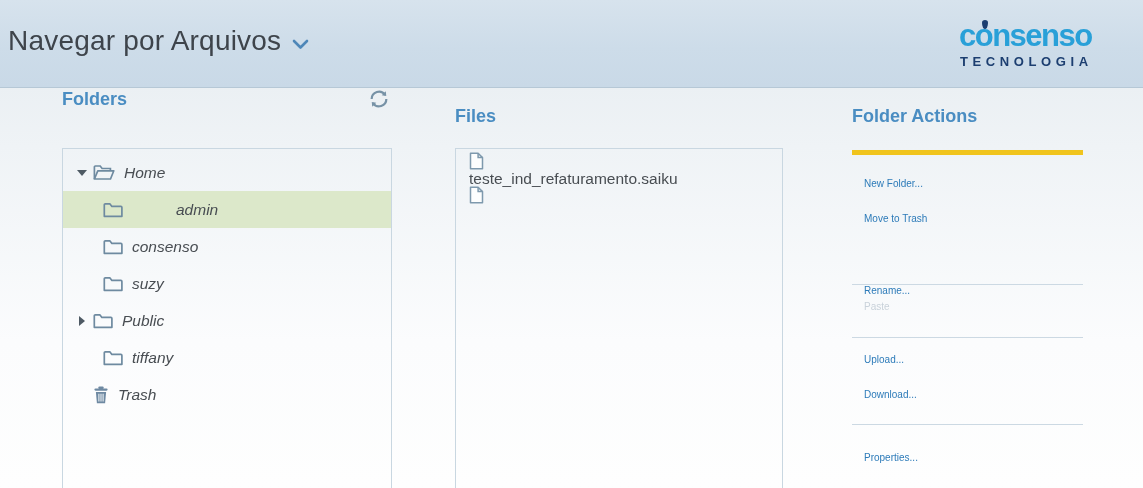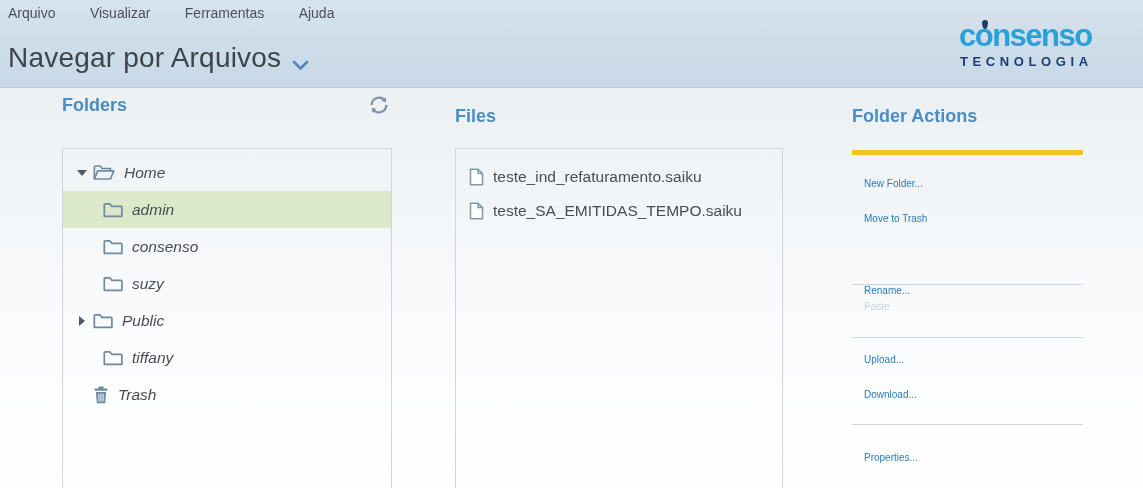--- a/index.html
+++ b/index.html
@@ -12,21 +12,21 @@
   
   .topbar {
     position:absolute; left:0; top:0; width:1143px; height:88px;
     background:linear-gradient(180deg,#d7e3ed 0%,#cddce9 55%,#c9d9e7 100%);
     border-bottom:1px solid #b6c8d6;
   }
   .menubar { position:absolute; left:8px; top:4px; white-space:nowrap; }
   .menu-item {
     display:inline-block; margin-right:30px; font-size:14px; color:#4a505a; cursor:pointer;
   }
-  .title-row { position:absolute; left:8px; top:41px; display:flex; align-items:flex-end; }
+  .title-row { position:absolute; left:8px; top:24px; display:flex; align-items:center; }
   .page-title {
     font-size:28px; font-weight:300; color:#3e444b; letter-spacing:0.2px; line-height:1.2;
   }
   .title-chevron { margin-left:11px; margin-top:8px; cursor:pointer; }
   
   .logo { position:absolute; right:30px; top:20px; width:156px; text-align:center; }
   .logo-word {
     position:relative; font-size:31px; font-weight:bold; color:#29a0d8;
     letter-spacing:-1.5px; line-height:1; text-align:left; padding-left:2px;
   }
@@ -34,49 +34,49 @@
     position:absolute; left:25px; top:0px; width:6px; height:9px;
     background:#1c3e70; border-radius:50% 50% 50% 50% / 30% 30% 70% 70%;
   }
   .logo-tag {
     font-size:13px; font-weight:bold; color:#1c3e70; letter-spacing:4.6px;
     margin-top:3px; text-align:left; padding-left:3px; white-space:nowrap;
   }
   
   .panel-header { position:absolute; font-size:18px; color:#4a8dc2; }
   .folders-header-row {
-    position:absolute; left:62px; top:94px; width:330px;
+    position:absolute; left:62px; top:88px; width:330px;
     display:flex; justify-content:space-between; align-items:center;text-align:right;
   }
   .folders-header-row .panel-header { position:static; }
   .refresh-btn { cursor:pointer; margin-right:2px; display:flex; }
   
   .tree-box {
     position:absolute; left:62px; top:148px; width:330px; height:350px;
     border:1px solid #c9d7e1; padding-top:5px;
   }
   .files-box {
     position:absolute; left:455px; top:148px; width:328px; height:350px;
     border:1px solid #c9d7e1; padding-top:3px;
   }
   
   .tree-row {
     display:flex; align-items:center; height:37px; padding-left:13px;
     font-size:15.5px; color:#484d52; cursor:pointer;font-style:italic;
   }
   .tree-row.child { padding-left:40px; }
-  .tree-row.selected { background:#dce8ca; }
+  .tree-row.selected { background:#dce8ca;gap:44px; }
   .expander { width:12px; margin-right:5px; display:flex; align-items:center; justify-content:center; flex:0 0 12px; }
   .tri-down { width:0; height:0; border-left:5px solid transparent; border-right:5px solid transparent; border-top:6px solid #4e5a64; }
   .tri-right { width:0; height:0; border-top:5px solid transparent; border-bottom:5px solid transparent; border-left:6px solid #4e5a64; }
   .row-icon { display:flex; align-items:center; margin-right:9px; }
   
   .file-row {
-    display:flex; align-items:flex-end; height:34px; padding-left:13px;
-    font-size:15.5px; color:#484d52; cursor:pointer;
+    display:flex; align-items:flex-start; height:34px; padding-left:13px;
+    font-size:15.5px; color:#484d52; cursor:pointer;flex-direction:column;
   }
   .file-row .row-icon { margin-right:9px; }
   
   .accent-bar { position:absolute; left:852px; top:150px; width:231px; height:5px; background:#f0c41d; }
   .action-link {
     position:absolute; left:864px; font-size:10px; color:#2d7bb9; cursor:pointer; white-space:nowrap;
   }
   .action-link.disabled { color:#c9d2da; cursor:default; }
   .action-divider { position:absolute; left:852px; width:231px; height:1px; background:#ccd9e3; }
   .a-new { top:178px; } .a-move { top:213px;text-align:center; } .a-ren { top:247px;margin-top:38px; }
@@ -88,26 +88,20 @@
   .a-prop { top:452px; }
   .fh { left:455px; top:106px; }
   .ah { left:852px; top:106px; }
 </style>
 </head>
 <body>
 
 <div class="page">
 
   <header class="topbar">
-    <nav class="menubar">
-      <span class="menu-item">Arquivo</span>
-      <span class="menu-item">Visualizar</span>
-      <span class="menu-item">Ferramentas</span>
-      <span class="menu-item">Ajuda</span>
-    </nav>
     <div class="title-row">
       <h1 class="page-title">Navegar por Arquivos</h1>
       <span class="title-chevron">
         <svg width="17" height="11" viewBox="0 0 17 11">
             <polyline points="2,2 8.5,8.5 15,2" fill="none" stroke="#4e87b8" stroke-width="2.6" stroke-linecap="round" stroke-linejoin="round"></polyline>
           </svg>
       </span>
     </div>
     <div class="logo">
       <div class="logo-word">consenso</div>
@@ -218,21 +212,20 @@
       </span>
       <span class="label">teste_ind_refaturamento.saiku</span>
     </div>
     <div class="file-row">
       <span class="row-icon">
         <svg width="15" height="18" viewBox="0 0 15 18">
           <path d="M1.5 1.2 h7.6 l4.4 4.4 v11.2 h-12 z" fill="#fdfefe" stroke="#7e99ad" stroke-width="1.5" stroke-linejoin="round"></path>
           <path d="M9.1 1.2 v4.4 h4.4" fill="none" stroke="#7e99ad" stroke-width="1.5"></path>
         </svg>
       </span>
-      <span class="label">teste_SA_EMITIDAS_TEMPO.saiku</span>
     </div>
   </div>
 
   <h2 class="panel-header ah">Folder Actions</h2>
   <div class="accent-bar"></div>
 
   <div class="action-link a-new">New Folder...</div>
   <div class="action-link a-move">Move to Trash</div>
   <div class="action-link a-ren">Rename...</div>
   <div class="action-divider d1"></div>

